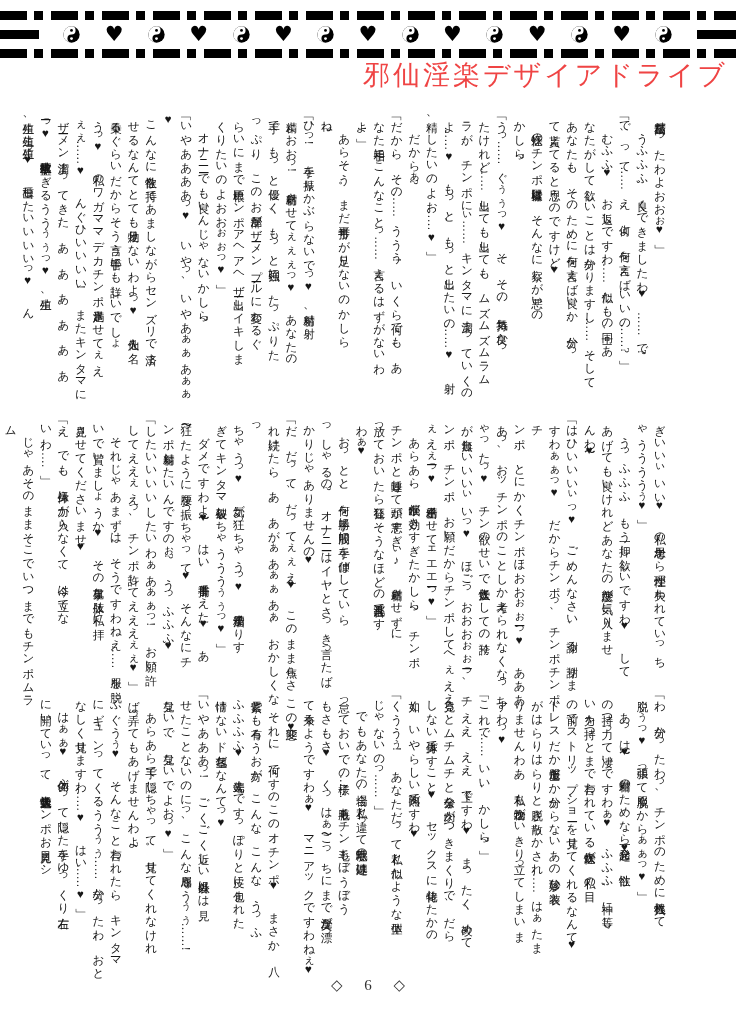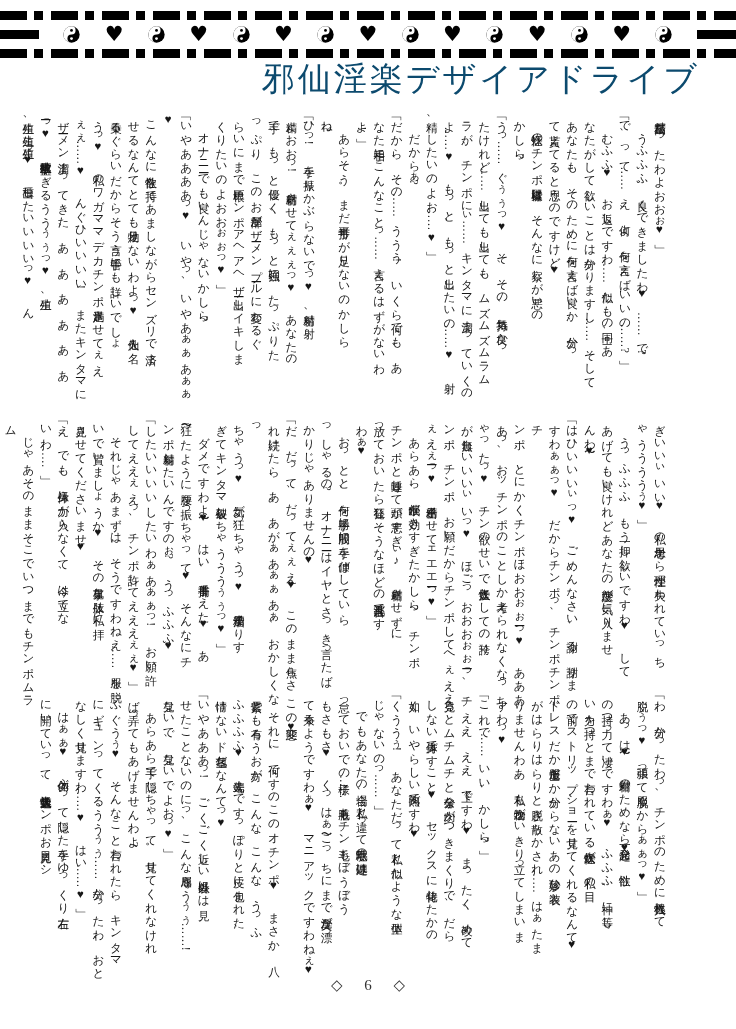--- a/index.html
+++ b/index.html
@@ -22,23 +22,23 @@
     display:flex;align-items:center;justify-content:space-between;
   }
   .edge-bar{width:52px;height:9px;background:#000;display:inline-block;}
   .symbol-row .edge-bar:first-child{margin-left:-13px;}
   .symbol-row .edge-bar:last-child{margin-right:-13px;}
   .hrt{font-size:21px;line-height:21px;color:#000;
        font-family:"DejaVu Sans",sans-serif;}
   .yy{display:inline-flex;align-items:center;}
   
   .title{
-    position:absolute;top:57px;right:36px;
+    position:absolute;top:57px;right:8px;
     font-family:"DejaVu Sans",sans-serif;
-    font-size:33px;letter-spacing:3px;color:#0c4a6e;font-weight:normal;
+    font-size:27px;letter-spacing:3px;color:#ef4444;font-weight:normal;
   }
   
   .vblock{
     position:absolute;left:36px;width:632px;height:290px;
     writing-mode:vertical-rl;
     font-size:11.6px;letter-spacing:0.35px;color:#161616;
   }
   .vblock p{margin:0;line-height:17.55px;}
   .block1{top:113px;}
   .block2{top:417px;}

